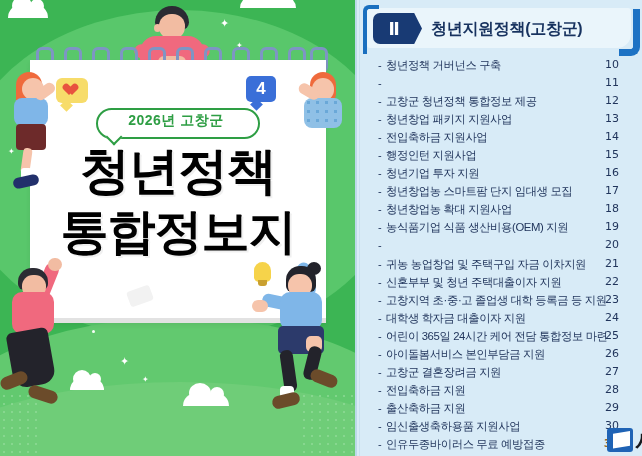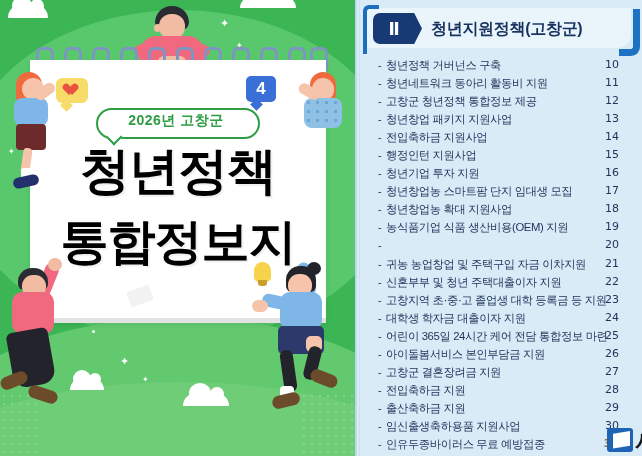--- a/index.html
+++ b/index.html
@@ -59,21 +59,21 @@
           border-radius:16px;background:#ffffff;}
   .bubble-tail{position:absolute;left:108px;top:131px;width:10px;height:10px;background:#ffffff;
           border-left:2.5px solid #2e9e44;border-bottom:2.5px solid #2e9e44;transform:rotate(-45deg);}
   .bubble-txt{position:absolute;left:96px;top:112px;width:160px;text-align:center;
           color:#2e9e44;font-size:14px;font-weight:bold;letter-spacing:.5px;}
 
   .bigtitle1,.bigtitle2{position:absolute;left:30px;width:296px;text-align:center;
      font-weight:bold;color:#000000;letter-spacing:-1px;
      text-shadow:2px 2px 0 rgba(0,0,0,.06);}
   .bigtitle1{top:146px;font-size:50px;line-height:50px;}
-  .bigtitle2{top:218px;font-size:48px;line-height:48px;}
+  .bigtitle2{top:208px;font-size:48px;line-height:48px;}
 
   
   .p-top-hair{position:absolute;left:155px;top:6px;width:34px;height:24px;background:#2b2b33;
       border-radius:18px 18px 8px 8px;}
   .p-top-face{position:absolute;left:159px;top:14px;width:26px;height:25px;background:#f2bca2;border-radius:12px;}
   .p-top-ear{position:absolute;left:154px;top:24px;width:7px;height:8px;background:#f2bca2;border-radius:50%;}
   .p-top-body{position:absolute;left:140px;top:36px;width:64px;height:34px;background:#f0697e;
       border-radius:16px 16px 4px 4px;}
   .p-top-arm1{position:absolute;left:134px;top:46px;width:26px;height:14px;background:#f0697e;
       border-radius:8px;transform:rotate(18deg);}
@@ -358,21 +358,20 @@
     </div>
 
     <div class="toc" id="toc-list">
         <div class="toc-row">
           <span class="toc-dash">-</span>
           <span class="toc-label">청년정책 거버넌스 구축</span>
           <span class="toc-page">10</span>
         </div>
         <div class="toc-row">
           <span class="toc-dash">-</span>
-          <span class="toc-label">청년네트워크 동아리 활동비 지원</span>
           <span class="toc-page">11</span>
         </div>
         <div class="toc-row">
           <span class="toc-dash">-</span>
           <span class="toc-label">고창군 청년정책 통합정보 제공</span>
           <span class="toc-page">12</span>
         </div>
         <div class="toc-row">
           <span class="toc-dash">-</span>
           <span class="toc-label">청년창업 패키지 지원사업</span>

